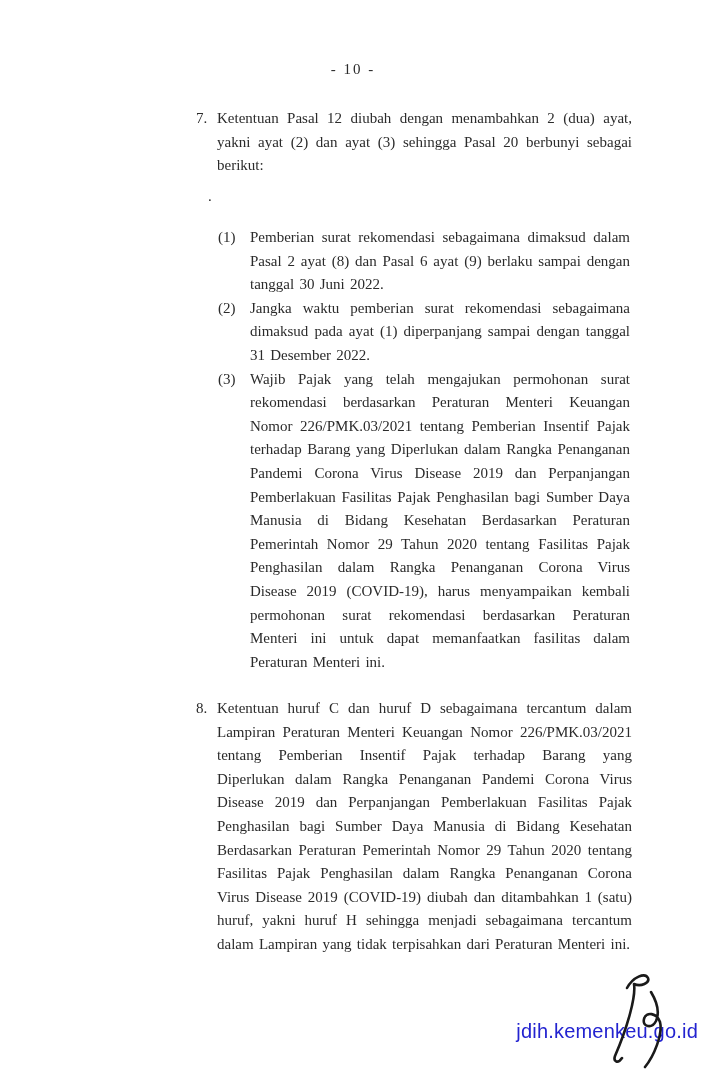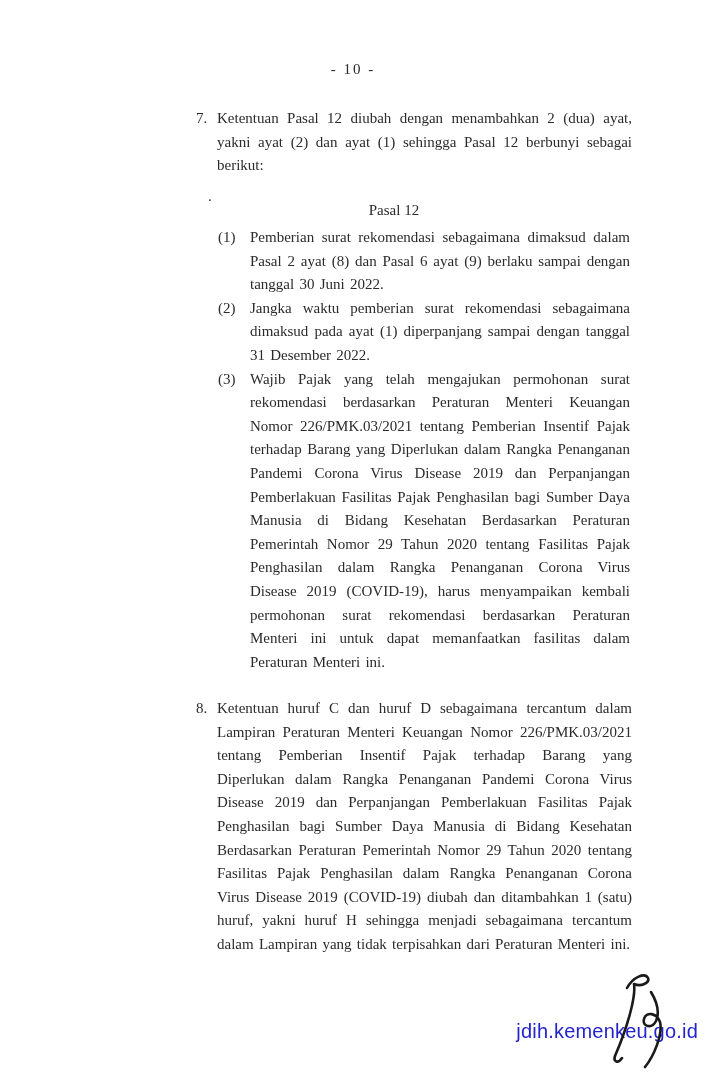--- a/index.html
+++ b/index.html
@@ -76,26 +76,25 @@
 </style>
 </head>
 <body>
 
 <div class="page">
 
   <div class="page-number">- 10 -</div>
 
   <div class="list-item" id="item7">
     <div class="marker">7.</div>
-    <div class="body">Ketentuan Pasal 12 diubah dengan menambahkan 2 (dua) ayat, yakni ayat (2) dan ayat (1) sehingga Pasal 12 berbunyi sebagai berikut:</div>
+    <div class="body">Ketentuan Pasal 12 diubah dengan menambahkan 2 (dua) ayat, yakni ayat (2) dan ayat (3) sehingga Pasal 20 berbunyi sebagai berikut:</div>
   </div>
 
   <div class="stray-dot">.</div>
 
-  <div class="pasal-heading">Pasal 12</div>
 
   <div class="clause-list">
     <div class="clause">
       <div class="marker">(1)</div>
       <div class="body"><span>Pemberian surat rekomendasi sebagaimana dimaksud dalam Pasal 2 ayat (8) dan Pasal 6 ayat (9) berlaku sampai dengan tanggal 30 Juni 2022.</span></div>
     </div>
     <div class="clause">
       <div class="marker">(2)</div>
       <div class="body"><span>Jangka waktu pemberian surat rekomendasi sebagaimana dimaksud pada ayat (1) diperpanjang sampai dengan tanggal 31 Desember 2022.</span></div>
     </div>

